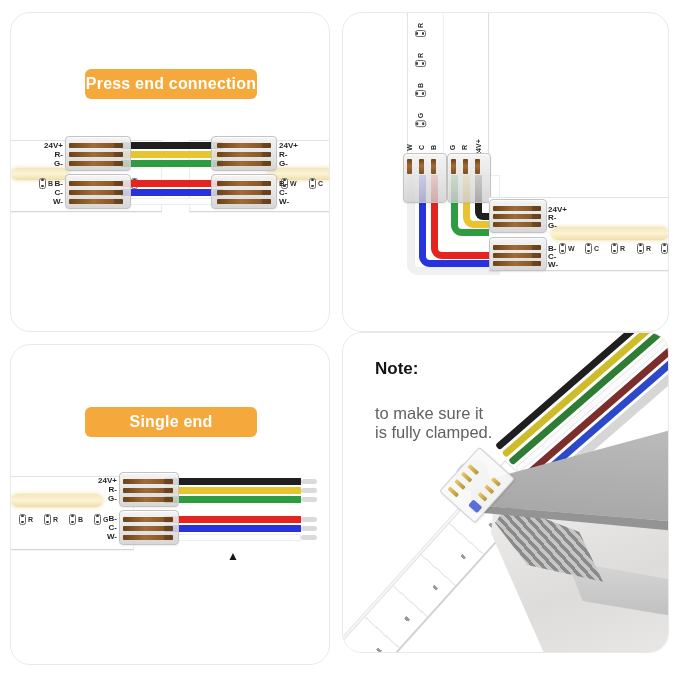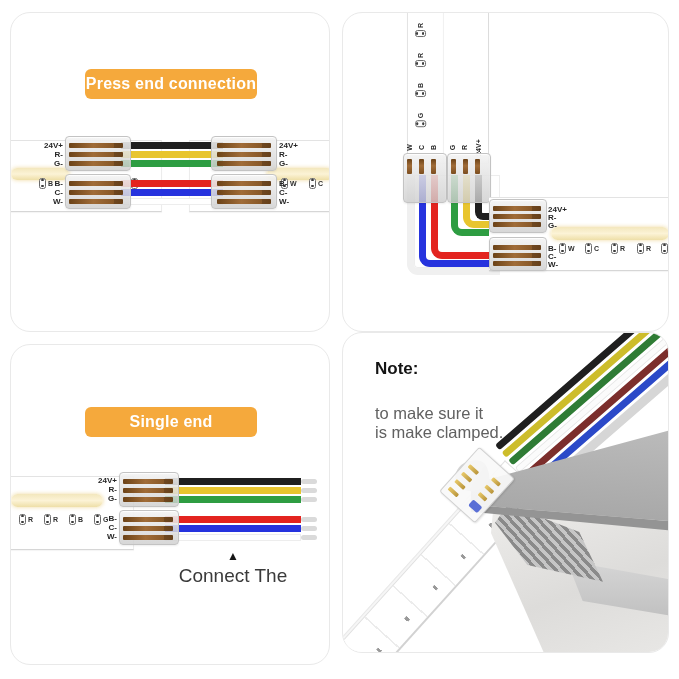--- a/index.html
+++ b/index.html
@@ -296,27 +296,26 @@
   <div class="hs" style="left:108px;top:127px;width:58px;height:33px"></div>
   <div class="hs" style="left:108px;top:165px;width:58px;height:33px"></div>
   <div class="pin" style="left:112px;top:134px;width:50px"></div>
   <div class="pin" style="left:112px;top:143px;width:50px"></div>
   <div class="pin" style="left:112px;top:152px;width:50px"></div>
   <div class="pin" style="left:112px;top:172px;width:50px"></div>
   <div class="pin" style="left:112px;top:181px;width:50px"></div>
   <div class="pin" style="left:112px;top:190px;width:50px"></div>
 
   <div class="cap arrow" style="top:204px">▲</div>
-  <div class="cap" style="top:220px">Connect The</div>
 </div>
 
 <div class="panel" id="p4">
   <div class="note-title">Note:</div>
   <div class="note-line" style="top:71px">to make sure it</div>
-  <div class="note-line" style="top:90px">is make clamped.</div>
+  <div class="note-line" style="top:90px">is fully clamped.</div>
 
   <div class="band" style="left:-30px;top:336px;width:250px;height:30px;background:#f6f6f6;border:1px solid #e9e9e9;transform:rotate(-48deg);z-index:1"></div>
 
   <div class="strip4">
     <span class="s4l" style="left:198px">24V+</span>
     <span class="s4l" style="left:216px">R-</span>
     <span class="s4l" style="left:230px">C-</span>
   </div>
 
   <div class="wires4">

